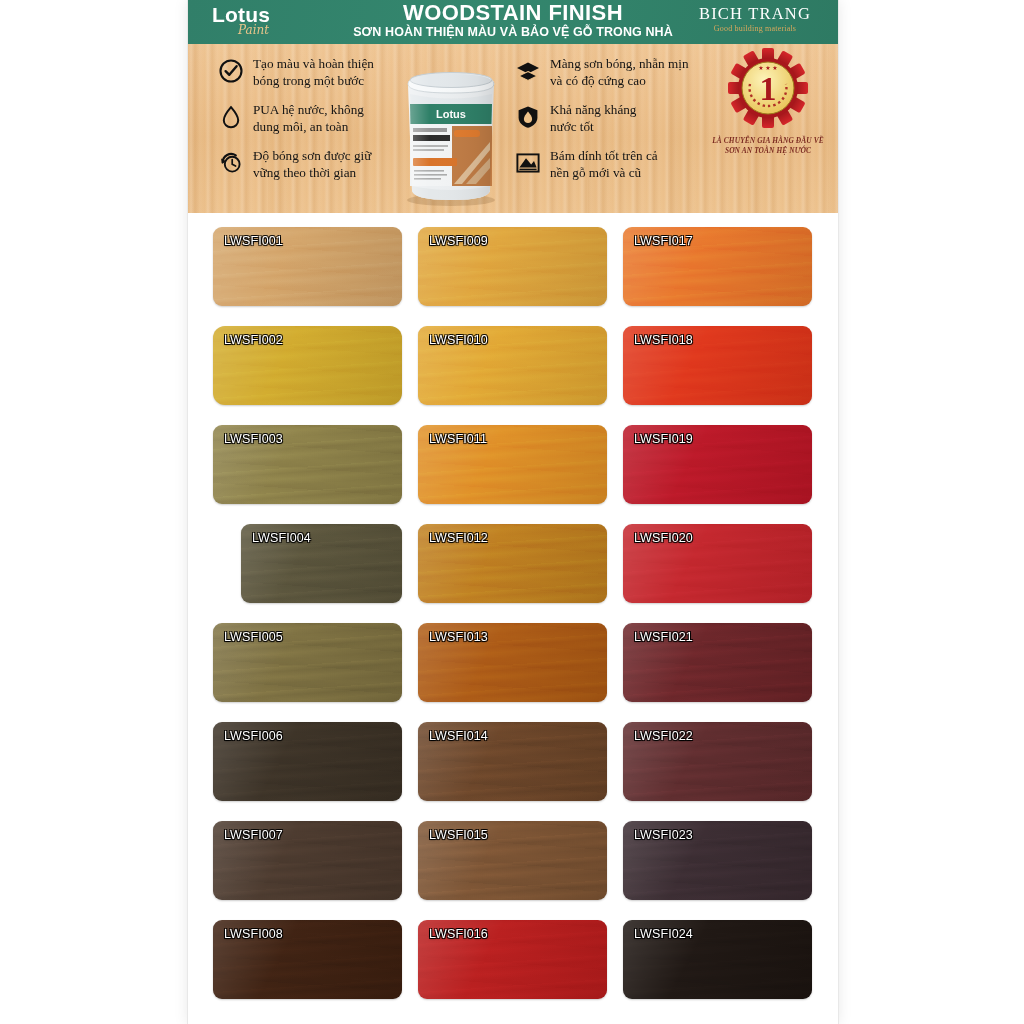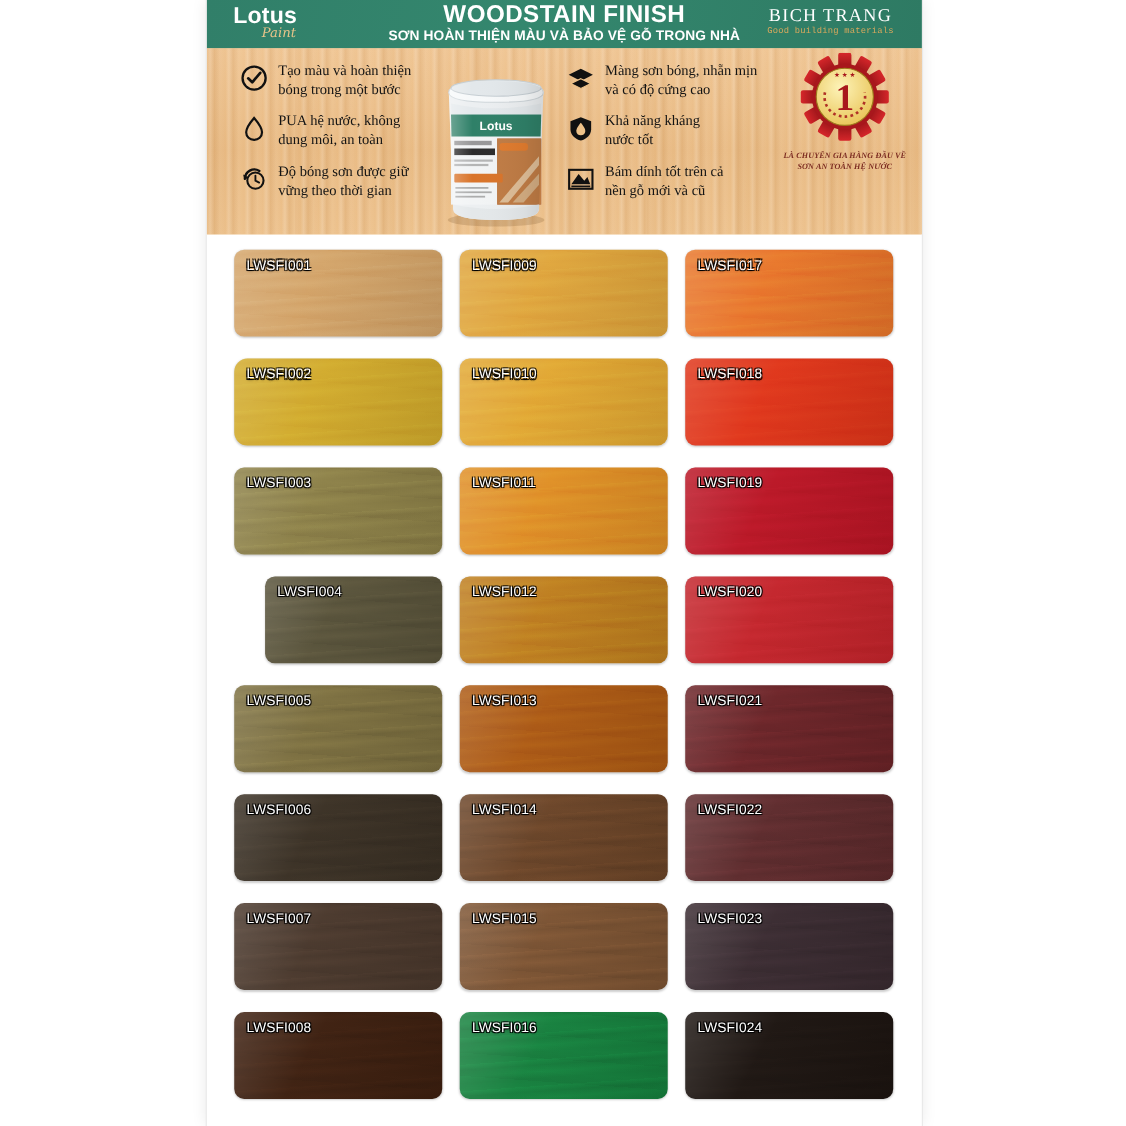--- a/index.html
+++ b/index.html
@@ -48,21 +48,21 @@
   }
   #partner-logo{
     position:absolute;right:18px;top:6px;width:130px;text-align:center;
     line-height:1;
   }
   #partner-name{
     display:block;color:#ffffff;font-family:"Liberation Serif",serif;
     font-size:16.5px;letter-spacing:1.2px;
   }
   #partner-tag{
-    display:block;color:#d8a85c;font-family:Liberation Mono, monospace;
+    display:block;color:#d8a85c;font-family:Liberation Serif, serif;
     font-size:8px;letter-spacing:.2px;margin-top:2px;
   }
   
   #feature-banner{
     position:relative;height:169px;width:100%;overflow:hidden;
     background:#eec289;
     background-image:
       repeating-linear-gradient(90deg,
         rgba(255,255,255,.00) 0px,
         rgba(255,255,255,.16) 3px,
@@ -423,21 +423,21 @@
       <div class="swatch" style="background: rgb(57, 42, 48);">
         <div class="grain"></div>
         <div class="sheen"></div>
         <span class="swatch-label">LWSFI023</span>
       </div>
       <div class="swatch" style="background: rgb(61, 31, 15);">
         <div class="grain"></div>
         <div class="sheen"></div>
         <span class="swatch-label">LWSFI008</span>
       </div>
-      <div class="swatch" style="background: #15803d;">
+      <div class="swatch" style="background: #b91c1c;">
         <div class="grain"></div>
         <div class="sheen"></div>
         <span class="swatch-label">LWSFI016</span>
       </div>
       <div class="swatch" style="background: rgb(28, 20, 16);">
         <div class="grain"></div>
         <div class="sheen"></div>
         <span class="swatch-label">LWSFI024</span>
       </div>
     </div>

